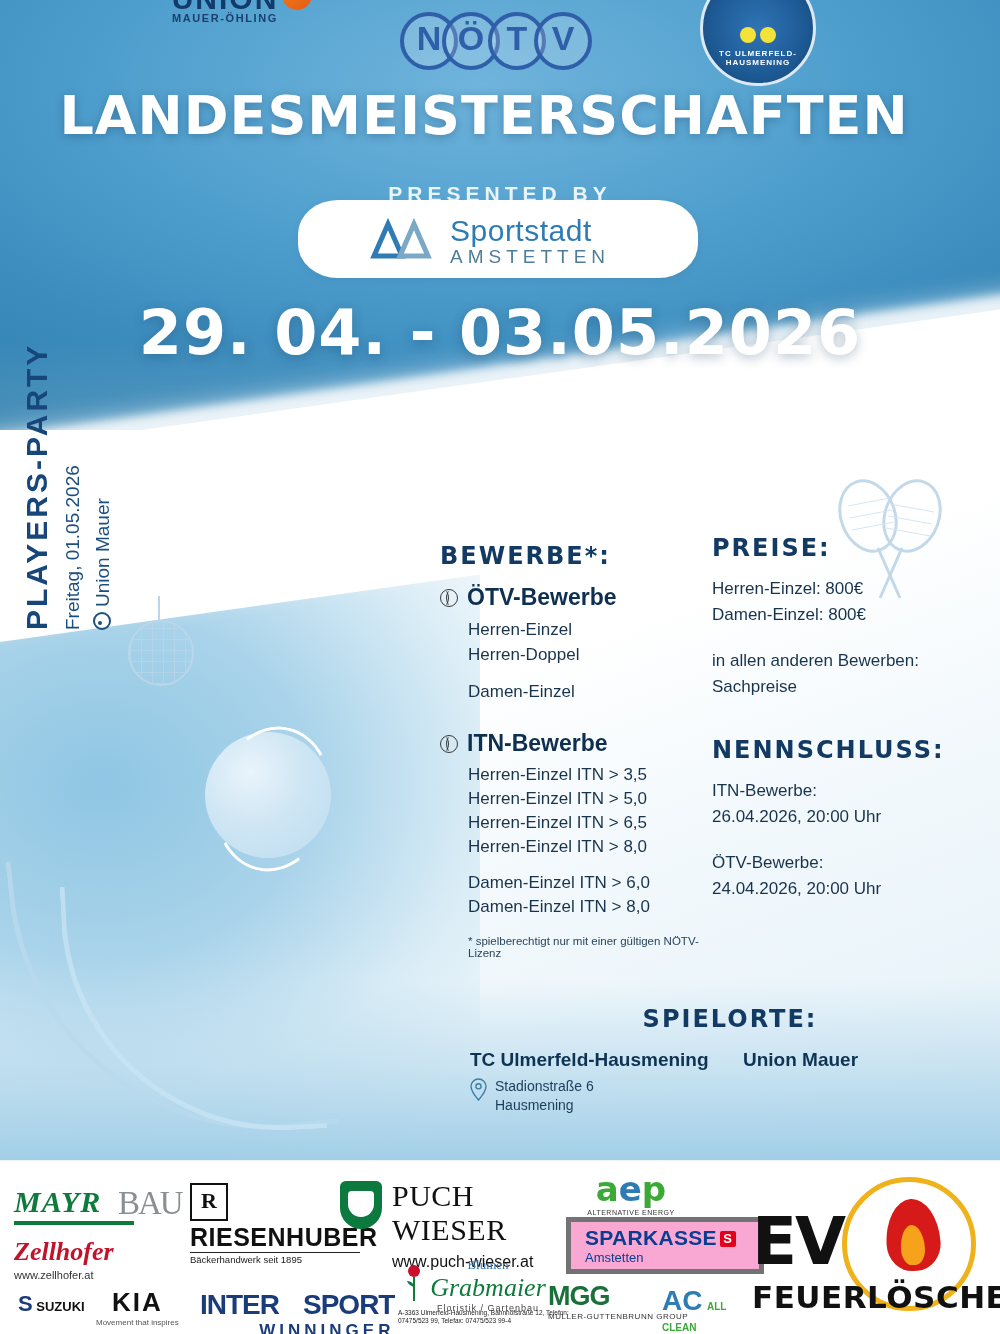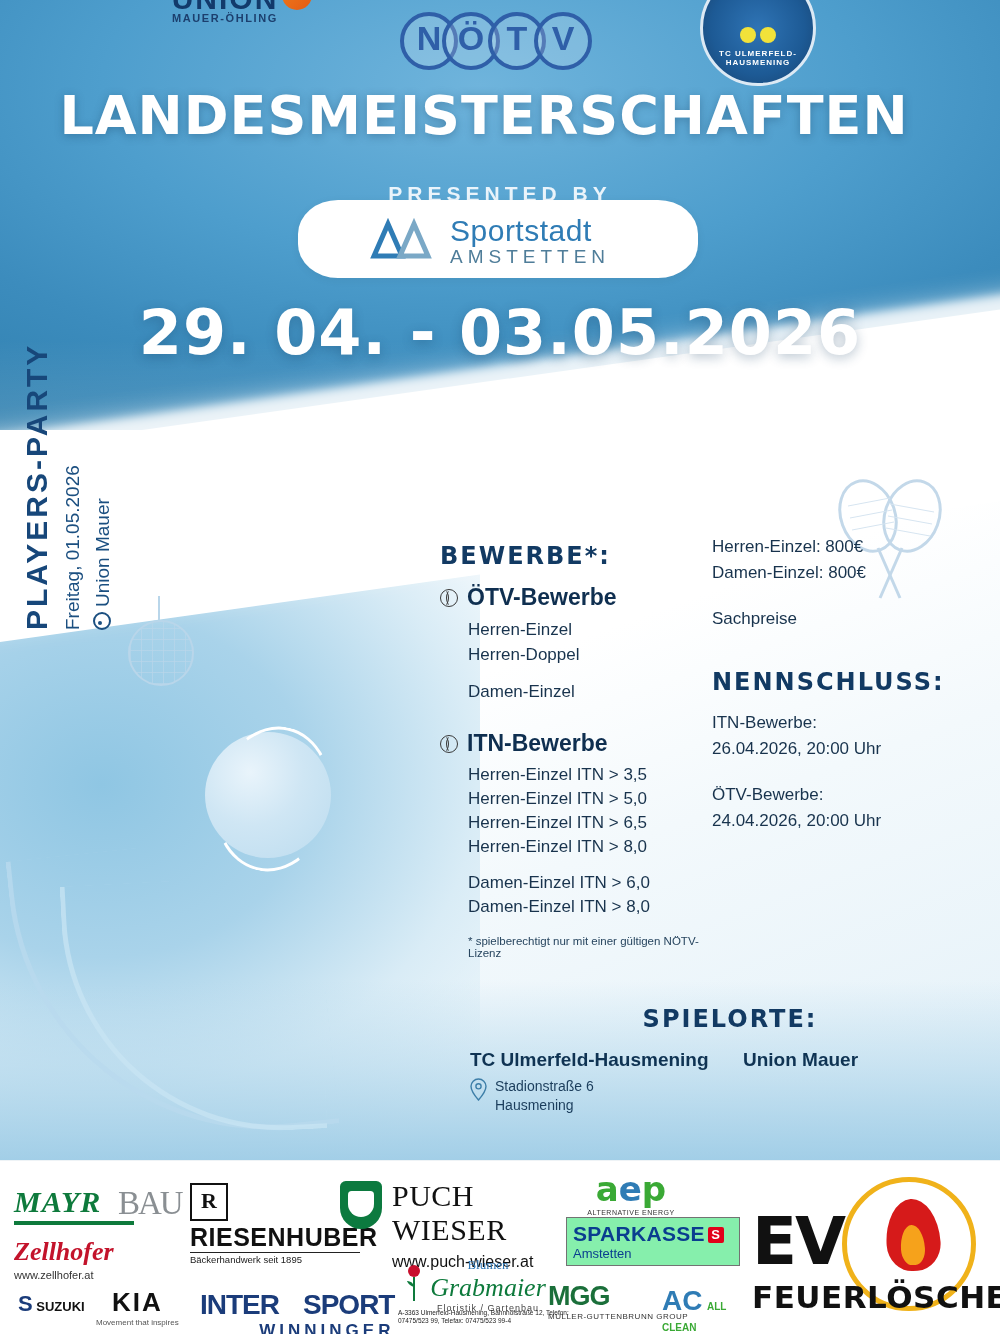--- a/index.html
+++ b/index.html
@@ -522,21 +522,21 @@
   .sp-ulmer { left: 398px; top: 148px; width: 190px; font-size: 6.5px; color: #222; line-height: 8px; }
 
   .sp-aep { left: 566px; top: 8px; width: 130px; text-align: center; }
   .sp-aep .a1 {
     font-size: 34px; color: #3aa935; font-weight: bold;
     font-family: "DejaVu Sans", sans-serif;
   }
   .sp-aep .a1 .b { color: #2f7cb5; }
   .sp-aep .a2 { font-size: 7px; color: #333; letter-spacing: .5px; }
 
-  .sp-spk { left: 566px; top: 56px; width: 160px; background: #86efac; border: 1px solid #737373; padding: 4px 6px; }
+  .sp-spk { left: 566px; top: 56px; width: 160px; background: #f9a8d4; border: 5px solid #737373; padding: 4px 14px; }
   .sp-spk .s1 { font-size: 21px; font-weight: bold; color: #0a3d8f; letter-spacing: .3px; }
   .sp-spk .s1 .sq {
     display: inline-block; width: 16px; height: 16px; background: #e2001a; color: #fff;
     font-size: 13px; text-align: center; line-height: 16px; border-radius: 2px; margin-left: 3px;
     vertical-align: 2px;
   }
   .sp-spk .s2 { font-size: 13px; color: #0a3d8f; }
 
   .sp-mgg { left: 548px; top: 120px; width: 150px; }
   .sp-mgg .m1 { font-size: 27px; font-weight: bold; color: #1b6f3a; letter-spacing: -1px; }
@@ -685,23 +685,25 @@
     <div class="item compact">Herren-Einzel ITN &gt; 6,5</div>
     <div class="item compact">Herren-Einzel ITN &gt; 8,0</div>
     <div class="gap"></div>
     <div class="item compact">Damen-Einzel ITN &gt; 6,0</div>
     <div class="item compact">Damen-Einzel ITN &gt; 8,0</div>
 
     <div class="note">* spielberechtigt nur mit einer gültigen NÖTV-Lizenz</div>
   </div>
 
   <div class="col-right">
+    <div class="sec-head">PREISE:</div>
     <div class="r-line">Herren-Einzel: 800€</div>
     <div class="r-line">Damen-Einzel: 800€</div>
     <div class="r-gap"></div>
+    <div class="r-line">in allen anderen Bewerben:</div>
     <div class="r-line">Sachpreise</div>
 
     <div style="height:36px"></div>
 
     <div class="sec-head">NENNSCHLUSS:</div>
     <div class="r-line">ITN-Bewerbe:</div>
     <div class="r-line">26.04.2026, 20:00 Uhr</div>
     <div class="r-gap"></div>
     <div class="r-line">ÖTV-Bewerbe:</div>
     <div class="r-line">24.04.2026, 20:00 Uhr</div>

